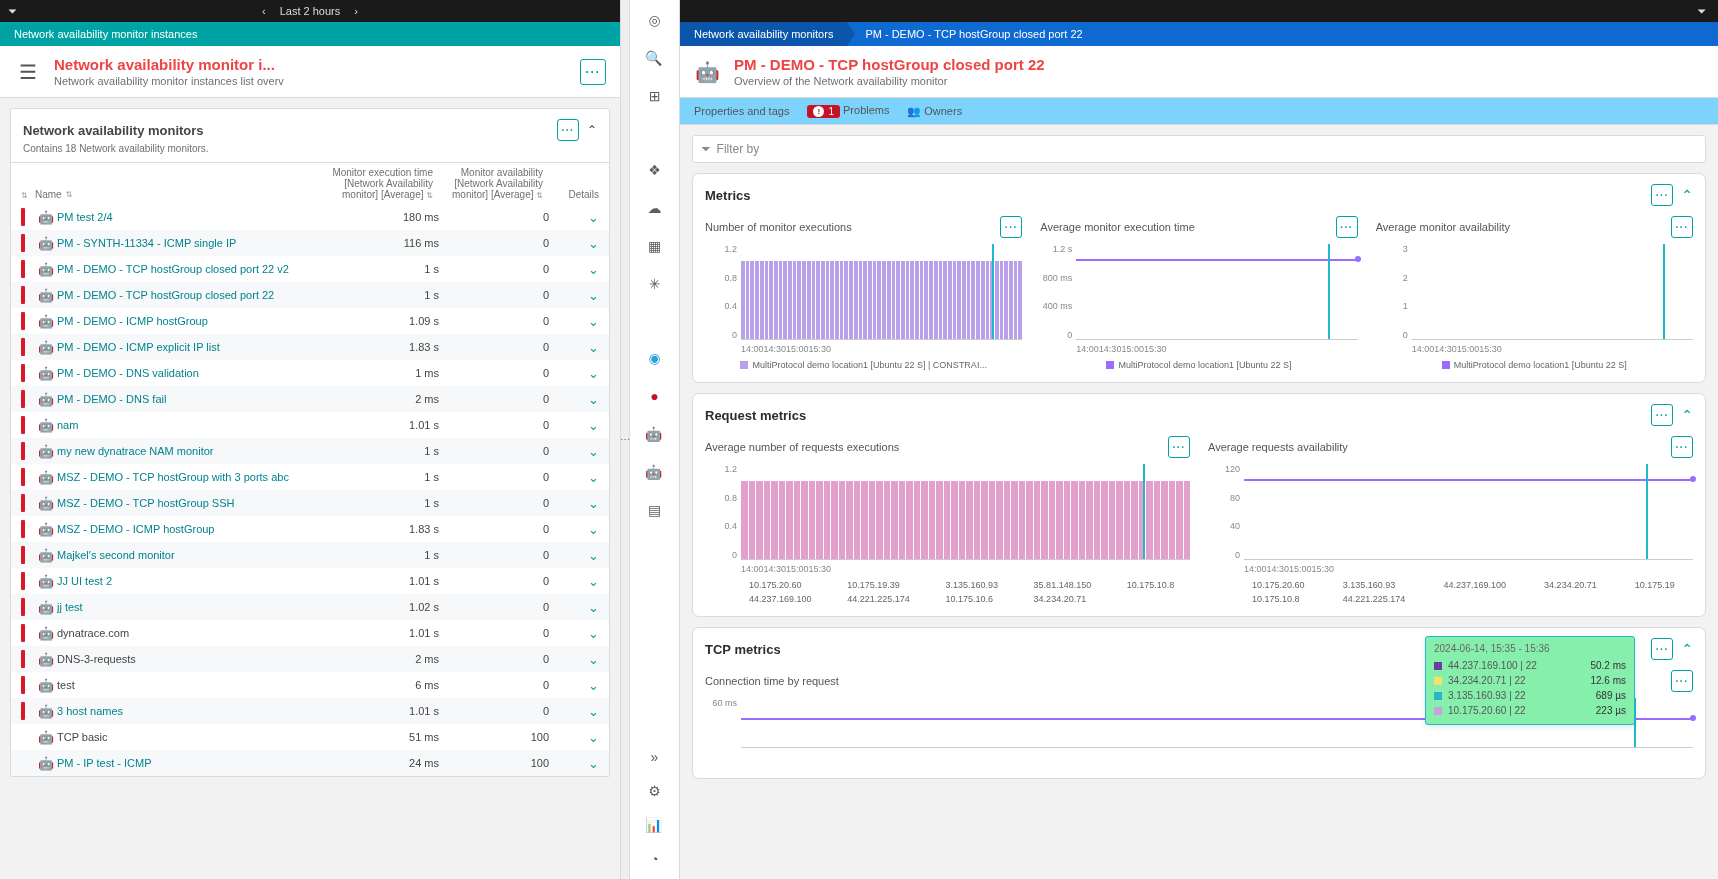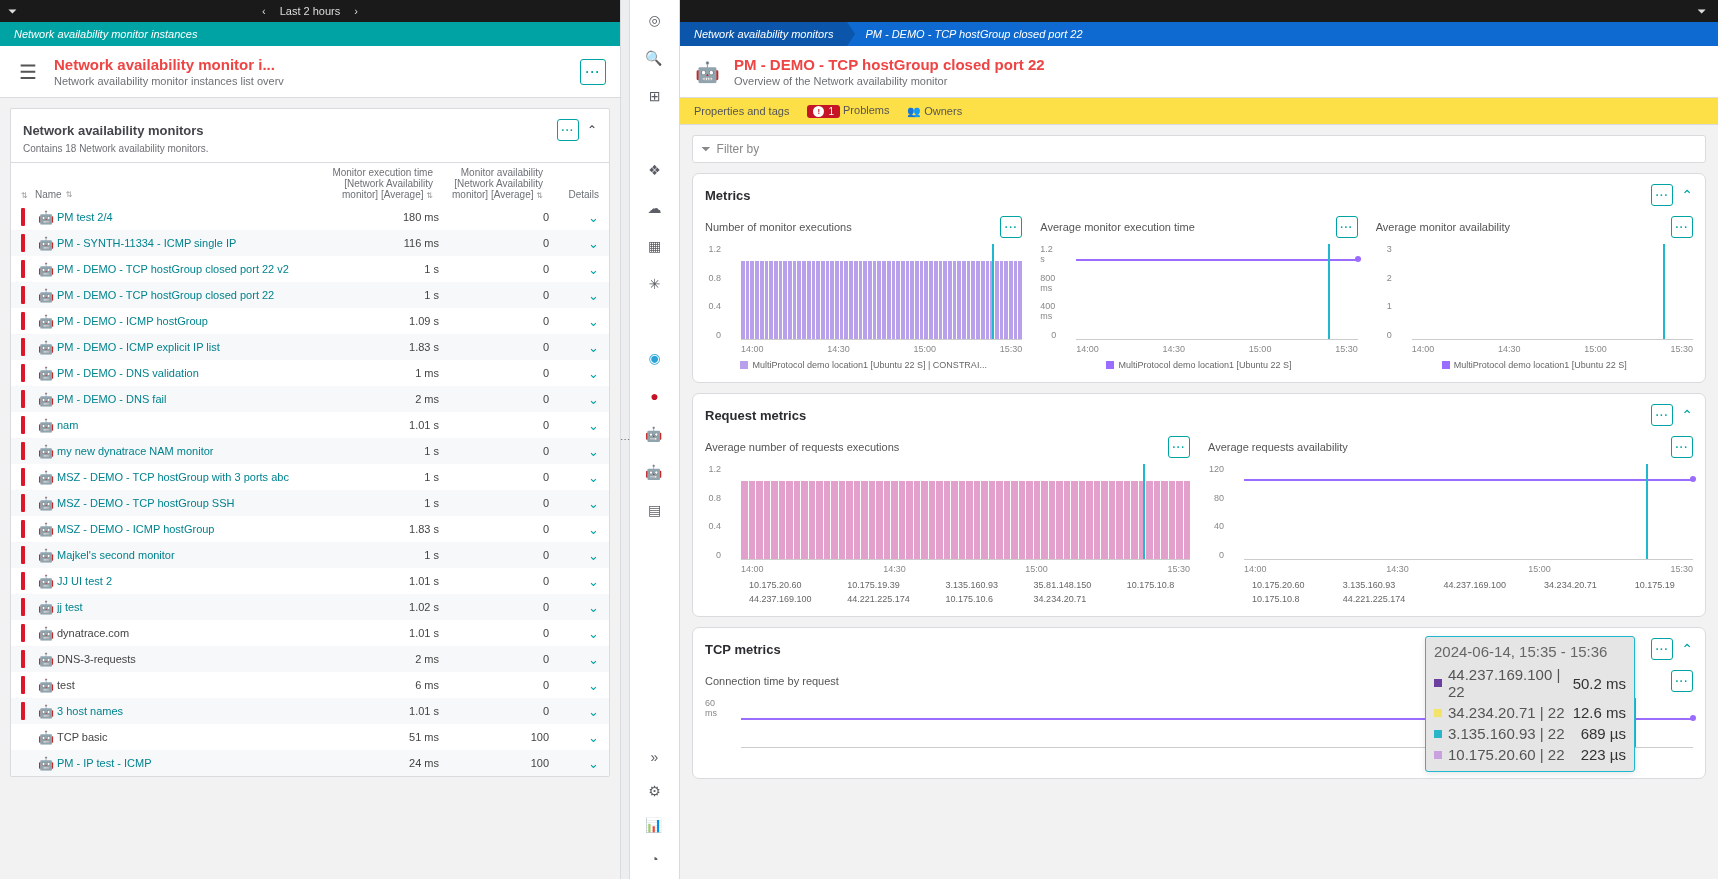--- a/index.html
+++ b/index.html
@@ -30,34 +30,34 @@
 .vdivider span{font-size:10px;color:#777;transform:rotate(90deg);}
 
 .topbar{height:22px;background:#1a1a1a;color:#ddd;display:flex;align-items:center;justify-content:center;gap:14px;font-size:11px;}
 .topbar .filter-ico{position:absolute;font-size:11px;}
 .topbar.left{position:relative;}
 .topbar.right{justify-content:flex-end;padding-right:12px;}
 .topbar .filter-left{left:8px;}
 
 .breadcrumb{height:24px;display:flex;align-items:center;font-size:11px;color:#fff;}
 .breadcrumb.teal{background:var(--teal);}
-.breadcrumb .crumb{padding:12px 14px;height:100%;display:flex;align-items:center;position:relative;font-style:italic;}
+.breadcrumb .crumb{padding:12px 14px;height:100%;display:flex;align-items:center;position:relative;}
 .breadcrumb.blue{background:#0e6ad0;}
 .breadcrumb.blue .crumb.first{background:#0b56ab;}
 .breadcrumb.blue .crumb.first:after{content:"";position:absolute;right:-8px;top:0;border-top:12px solid transparent;border-bottom:12px solid transparent;border-left:8px solid #0b56ab;}
 
 .header-card{display:flex;align-items:center;gap:12px;padding:10px 14px;background:#fff;border-bottom:1px solid var(--border);}
 .header-card h2{margin:0;font-size:15px;font-weight:600;color:#ef4444;}
 .header-card .sub{font-size:11px;color:var(--text-light);margin-top:2px;}
 .header-card .bigicon{font-size:20px;color:#555;width:28px;text-align:center;}
 .more-btn{width:26px;height:26px;border:1px solid var(--teal);border-radius:3px;display:flex;align-items:center;justify-content:center;color:var(--teal);cursor:pointer;font-weight:bold;letter-spacing:1px;font-size:12px;}
 .more-btn.sm{width:22px;height:22px;font-size:10px;}
 .spacer{flex:1;}
 
-.tabsrow{display:flex;gap:18px;align-items:center;padding:6px 14px;background:#fde047;border-bottom:1px solid var(--border);font-size:11px;color:#555;}
+.tabsrow{display:flex;gap:18px;align-items:center;padding:6px 14px;background:#7dd3fc;border-bottom:1px solid var(--border);font-size:11px;color:#555;}
 .pill-red{background:#c41425;color:#fff;border-radius:3px;padding:1px 6px;font-size:10px;display:inline-flex;align-items:center;gap:4px;}
 .pill-red .circ{width:11px;height:11px;border-radius:50%;background:#fff;color:#c41425;font-weight:bold;font-size:8px;display:flex;align-items:center;justify-content:center;}
 
 .panel{margin:10px 12px 0 12px;background:#fff;border:1px solid var(--border);border-radius:7px;padding:10px 12px 12px 12px;}
 .panel-head{display:flex;align-items:center;gap:8px;}
 .panel-head h3{margin:0;font-size:13px;font-weight:600;color:#2a2c30;flex:1;}
 .panel-head .chev{color:var(--teal);font-size:14px;cursor:pointer;}
 .filterbar{display:flex;align-items:center;gap:6px;border:1px solid var(--border);border-radius:3px;height:28px;padding:0 8px;color:#888;margin:10px 12px 0 12px;background:#fff;}
 
 .left-content{flex:1;overflow:auto;background:var(--bg-grey);}
@@ -82,38 +82,38 @@
 .mrow .rname.plain{color:#444;}
 .mrow .rnum{width:110px;text-align:right;color:#444;}
 .mrow .rdet{width:50px;text-align:right;color:var(--teal);font-size:13px;cursor:pointer;}
 
 .charts-row{display:flex;gap:18px;margin-top:10px;}
 .chartbox{flex:1;display:flex;flex-direction:column;}
 .chartbox .chead{display:flex;align-items:center;font-size:11px;color:#555;margin-bottom:6px;}
 .chartbox .chead span{flex:1;}
 .plot{height:110px;display:flex;flex-direction:column;}
 .plot-area{flex:1;display:flex;}
-.yaxis{width:36px;display:flex;flex-direction:column;justify-content:space-between;align-items:flex-end;font-size:9px;color:#888;padding-right:20px;}
+.yaxis{width:36px;display:flex;flex-direction:column;justify-content:space-between;align-items:flex-end;font-size:9px;color:#888;padding-right:4px;}
 .plot-inner{flex:1;border-bottom:1px solid #ccc;position:relative;}
-.xaxis{display:flex;justify-content:space-between;font-size:9px;color:#888;margin-top:4px;margin-left:36px;gap:6px;}
+.xaxis{display:flex;justify-content:flex-start;font-size:9px;color:#888;margin-top:4px;margin-left:36px;}
 .legend{font-size:9px;color:#666;margin-top:6px;display:flex;flex-wrap:wrap;gap:10px;justify-content:center;}
 .legend .litem{display:flex;align-items:center;gap:4px;}
 .legend .lsw{width:8px;height:8px;display:inline-block;}
 
 .bars{position:absolute;left:0;right:0;bottom:0;top:18%;display:flex;gap:1px;}
 .bars span{flex:1;background:var(--purple-bar);}
 .bars.pink span{background:var(--pink-bar);}
 
 .hline{position:absolute;left:0;right:0;border-top:2px solid var(--purple);}
 .marker-dot{position:absolute;right:0;width:6px;height:6px;border-radius:50%;background:var(--purple);transform:translate(3px,-3px);}
 .vline{position:absolute;top:0;bottom:0;border-left:2px solid var(--accent-cyan);}
 
 .wavy{position:absolute;left:0;right:0;height:2px;background:var(--purple);}
 
-.tooltip{position:absolute;right:70px;top:8px;width:210px;background:#e5e5e5;border:1px solid var(--accent-cyan);border-radius:3px;padding:6px 8px;font-size:15px;z-index:5;box-shadow:0 2px 6px rgba(0,0,0,.1);}
+.tooltip{position:absolute;right:70px;top:8px;width:210px;background:#86efac;border:1px solid var(--accent-cyan);border-radius:3px;padding:6px 8px;font-size:10px;z-index:5;box-shadow:0 2px 6px rgba(0,0,0,.1);}
 .tooltip .trow{display:flex;align-items:center;gap:6px;padding:2px 0;}
 .tooltip .trow .sw{width:8px;height:8px;}
 .tooltip .trow .tl{flex:1;color:#555;}
 .tooltip .trow .tv{color:#333;}
 .tooltip .ttitle{color:#666;margin-bottom:4px;}
 
 .right-scroll{flex:1;overflow:auto;}
 
 .btm-nav{margin-top:auto;display:flex;flex-direction:column;align-items:center;gap:18px;padding-bottom:12px;}
 

